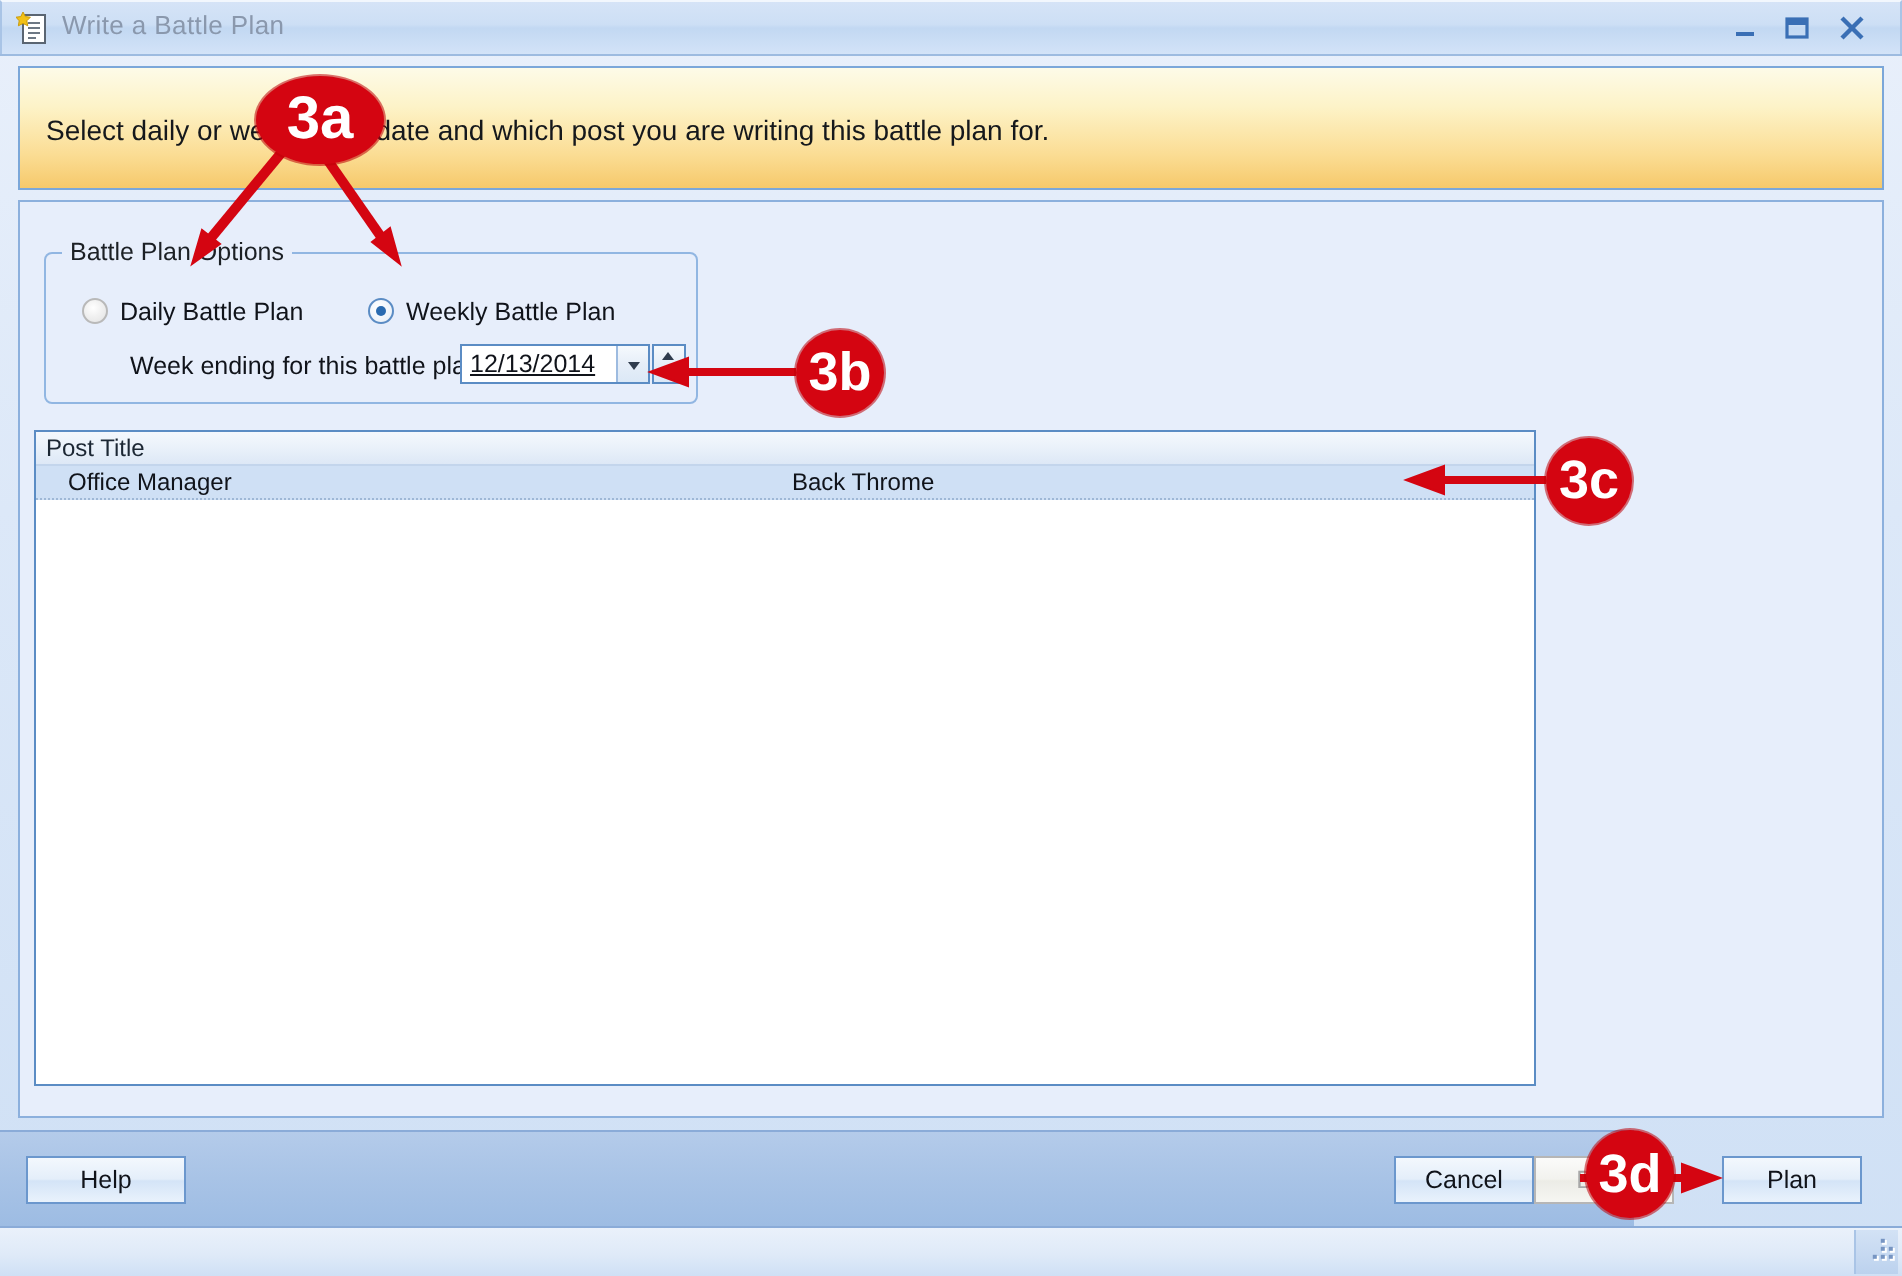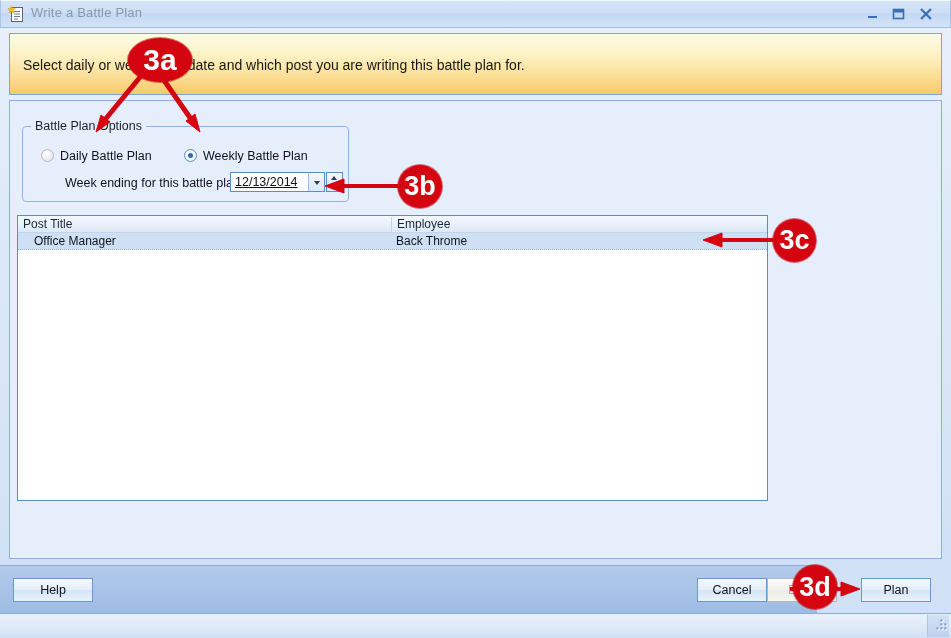--- a/index.html
+++ b/index.html
@@ -250,21 +250,21 @@
     border-right: 3.5px solid transparent;
     border-top: 4px solid #2f3c4d;
   }
 
   
   #listview {
     position: absolute;
     left: 7px;
     top: 114px;
     width: 751px;
-    height: 286px;
+    height: 328px;
     box-sizing: border-box;
     border: 1px solid #5b8cc4;
     background: #ffffff;
     overflow: hidden;
   }
   #lv-header {
     position: relative;
     height: 17px;
     background: linear-gradient(to bottom, #f4f8fd 0%, #eaf1fa 48%, #dde8f6 100%);
     border-bottom: 1px solid #c3d5ec;
@@ -454,23 +454,20 @@
       <div id="date-spinner">
         <span class="sp-up"></span>
         <span class="sp-dn"></span>
       </div>
     </div>
 
     <div id="listview">
       <div id="lv-header">
         <div class="lv-col" id="lv-col-post">
           <span class="lv-col-text">Post Title</span>
-        </div>
-        <div class="lv-col" id="lv-col-emp">
-          <span class="lv-col-text">Employee</span>
         </div>
       </div>
       <div id="lv-row">
         <span class="lv-cell" id="lv-cell-post">Office Manager</span>
         <span class="lv-cell" id="lv-cell-emp">Back Throme</span>
       </div>
     </div>
 
   </div>
 

